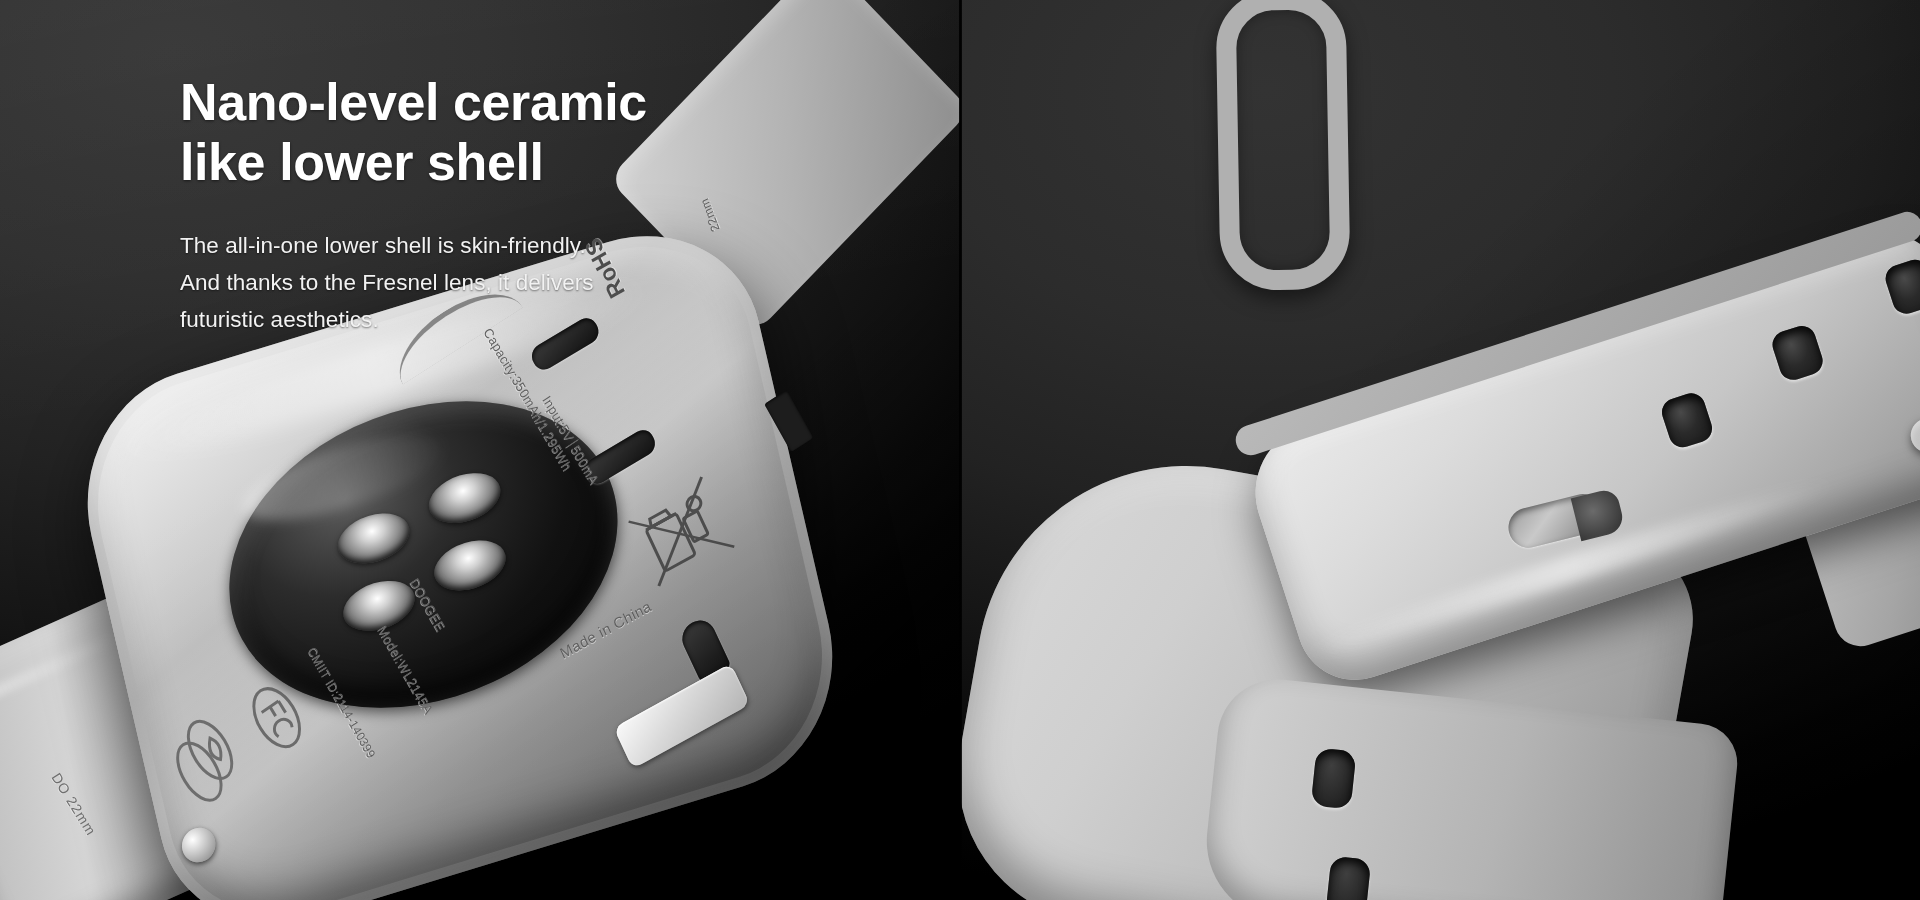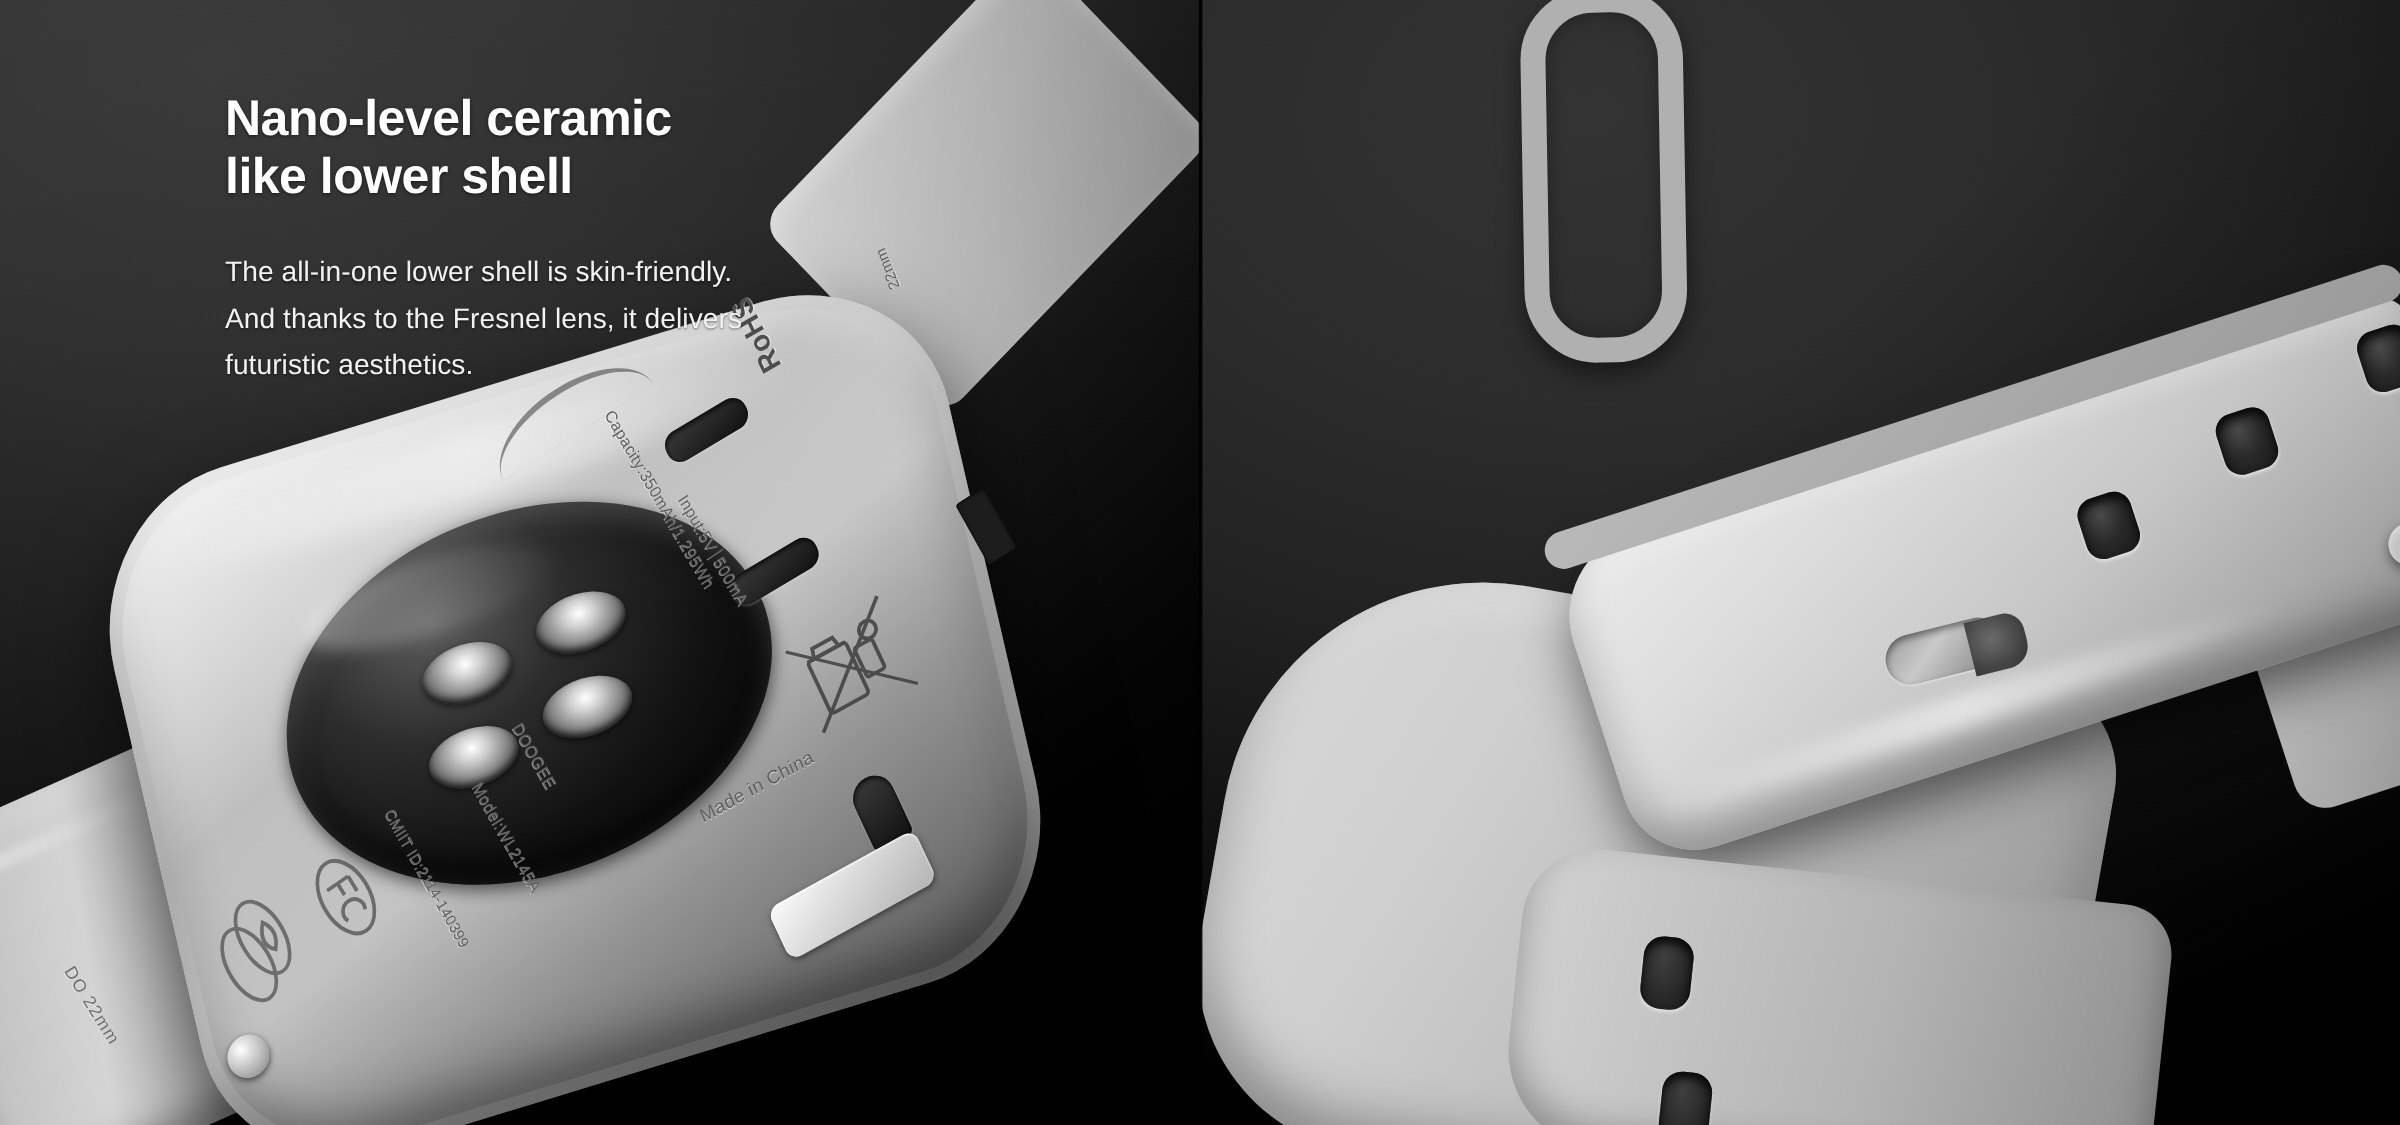--- a/index.html
+++ b/index.html
@@ -43,21 +43,21 @@
     position:absolute; left:959px; top:0; width:3px; height:900px;
     background:linear-gradient(to right, rgba(0,0,0,0.85), #000 45%, rgba(0,0,0,0.8));
     z-index:40;
   }
 
   
   .copy { position:absolute; z-index:30; }
   .copy-left  { left:180px; top:72px; width:700px; }
 
   h2.headline{
-    font-size:40px; font-weight:700; color:#ffffff;
+    font-size:52px; font-weight:700; color:#ffffff;
     line-height:1.16; letter-spacing:-0.4px;
     text-shadow:0 1px 3px rgba(0,0,0,.55);
     white-space:pre-line;
   }
   p.body{
     margin-top:34px;
     font-size:22.5px; font-weight:400; color:#f2f2f2;
     line-height:1.66; letter-spacing:0.05px;
     text-shadow:0 1px 2px rgba(0,0,0,.5);
     white-space:pre-line;

